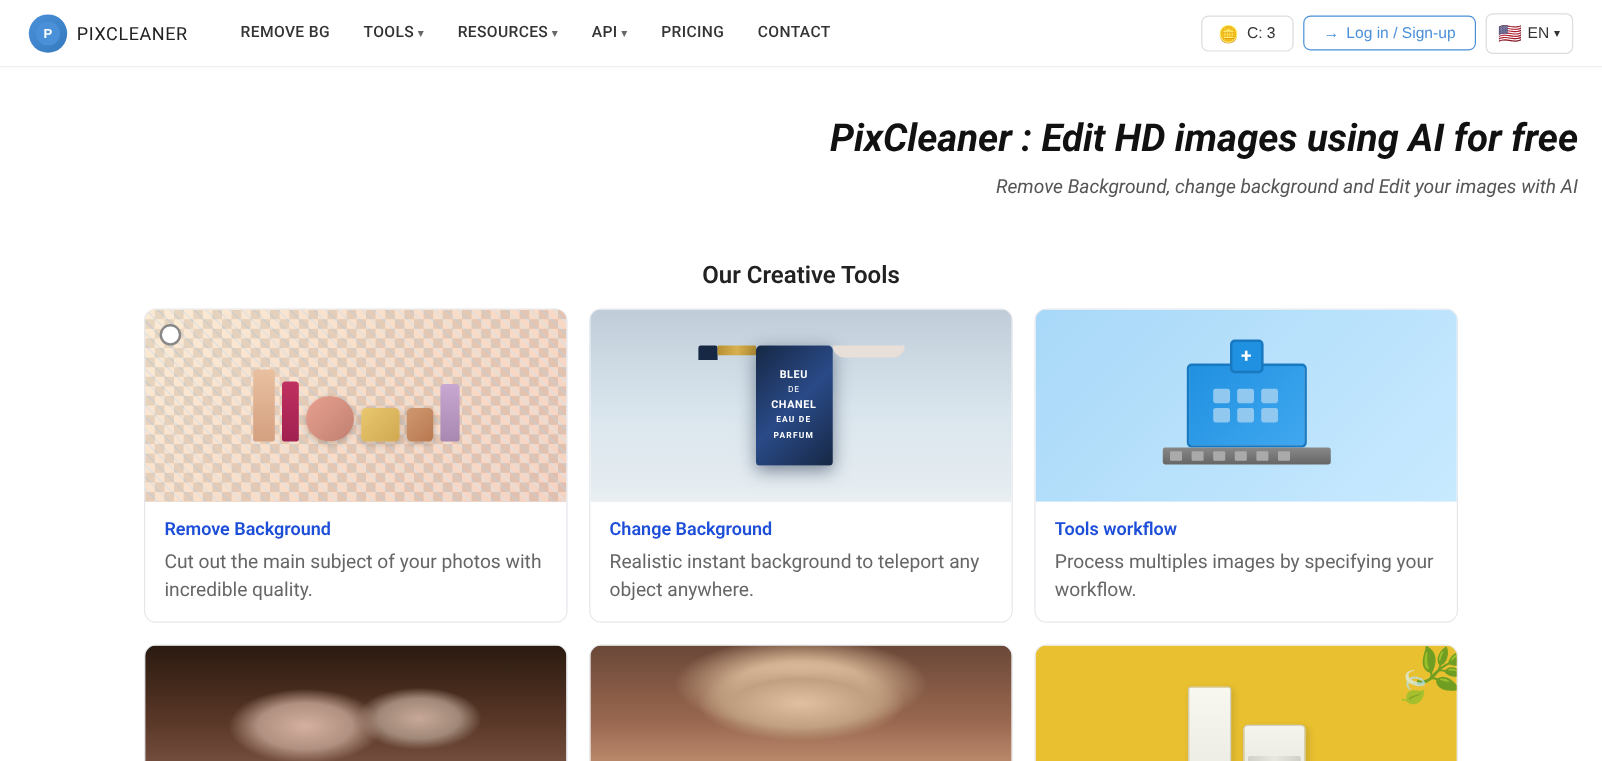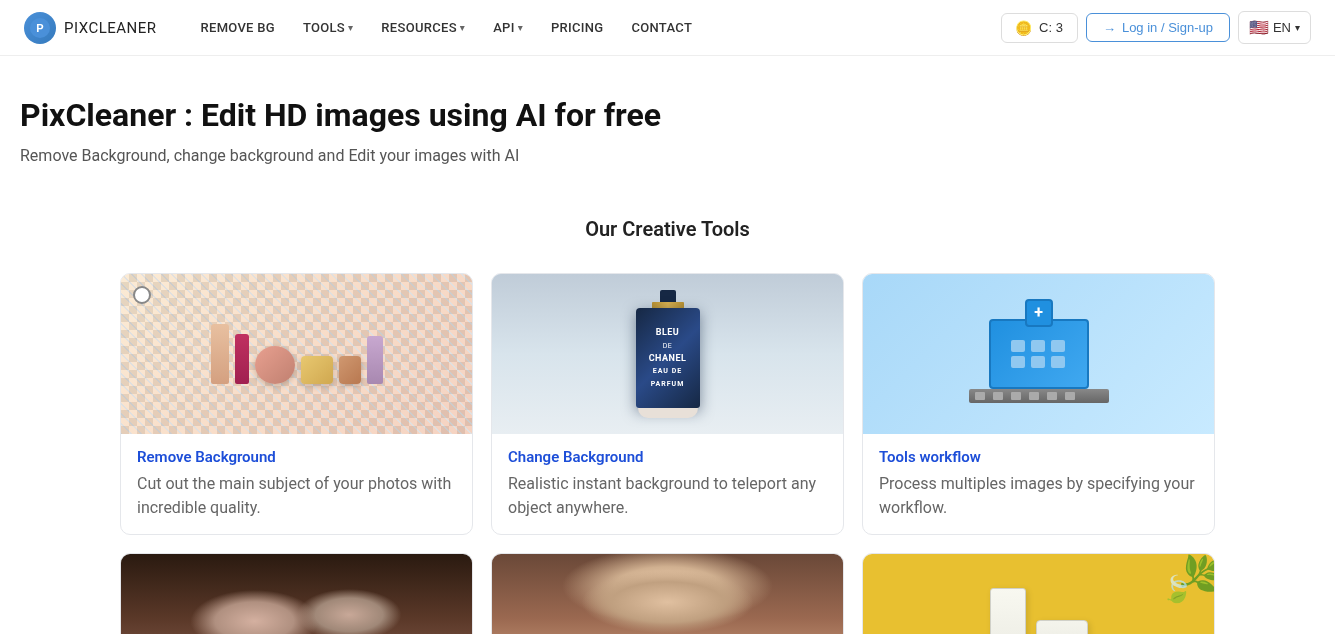--- a/index.html
+++ b/index.html
@@ -104,22 +104,23 @@
       border: 1px solid #ddd;
       border-radius: 6px;
       font-size: 13px;
       cursor: pointer;
       background: #fff;
       color: #333;
     }
 
     
     .hero {
-      text-align: left;
+      text-align: right;
       padding: 40px 20px 20px;
+      font-style: italic;
     }
     .hero-title {
       font-size: 32px;
       font-weight: 700;
       color: #111;
       margin-bottom: 12px;
     }
     .hero-subtitle {
       font-size: 16px;
       color: #555;
@@ -128,21 +129,21 @@
 
     
     .tools-section {
       padding: 0 120px 40px;
     }
     .tools-heading {
       text-align: center;
       font-size: 20px;
       font-weight: 600;
       color: #222;
-      margin-bottom: 32px;
+      margin-bottom: 16px;
     }
     .tools-grid {
       display: grid;
       grid-template-columns: repeat(3, 1fr);
       gap: 18px;
     }
     .tool-card {
       border: 1px solid #e5e7eb;
       border-radius: 10px;
       overflow: hidden;
@@ -293,21 +294,21 @@
       <div class="tool-card-body">
         <div class="tool-card-title">Remove Background</div>
         <div class="tool-card-desc">Cut out the main subject of your photos with incredible quality.</div>
       </div>
     </div>
 
     <div class="tool-card">
       <div class="tool-card-image img-change-bg">
         <div style="position:absolute;inset:0;background:linear-gradient(180deg,#c0ccd8 0%,#d8e4ec 50%,#e8eef2 100%);"></div>
 
-        <div style="position:relative;z-index:2;display:flex;flex-direction:column;align-items:center;">
+        <div style="position:relative;z-index:2;display:flex;">
           <div style="width:16px;height:12px;background:#162844;border-radius:2px 2px 0 0;"></div>
           <div style="width:32px;height:8px;background:linear-gradient(90deg,#b89030,#d8b050,#b89030);border-radius:1px;margin-bottom:-2px;"></div>
           <div style="width:64px;height:100px;background:linear-gradient(135deg,#162844,#2a4a88,#162844);border-radius:4px 4px 3px 3px;display:flex;align-items:center;justify-content:center;box-shadow:0 4px 14px rgba(22,40,68,0.5);">
             <div style="text-align:center;color:#fff;font-size:9px;font-weight:bold;line-height:1.4;text-transform:uppercase;letter-spacing:0.5px;">
               BLEU<br><span style="font-size:7px;font-weight:400;">DE</span><br>CHANEL<br><span style="font-size:7px;font-weight:700;letter-spacing:1px;">EAU DE PARFUM</span>
             </div>
           </div>
           <div style="width:60px;height:10px;background:#e8e0d8;border-radius:0 0 20px 20px;margin-top:0;"></div>
         </div>
       </div>

